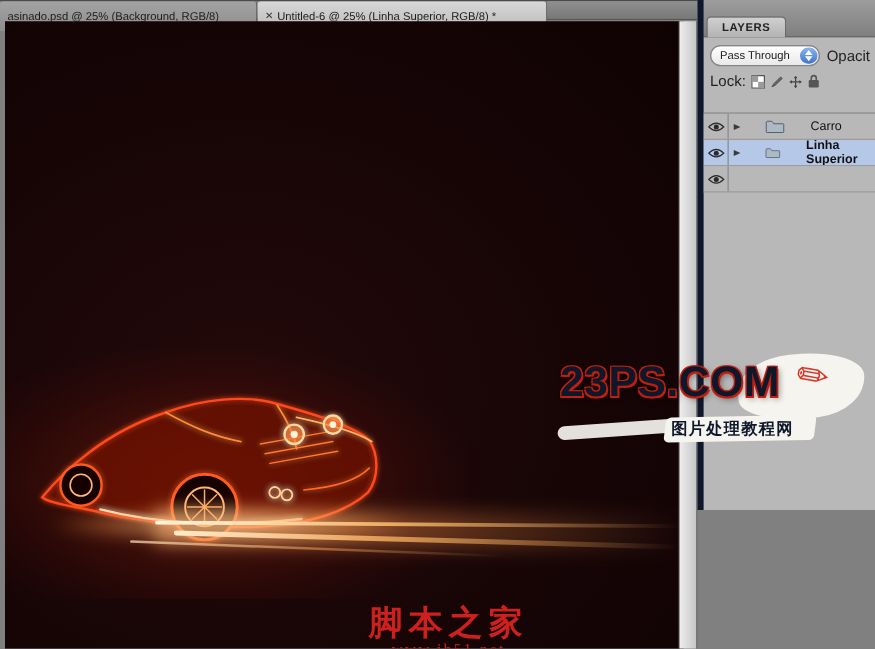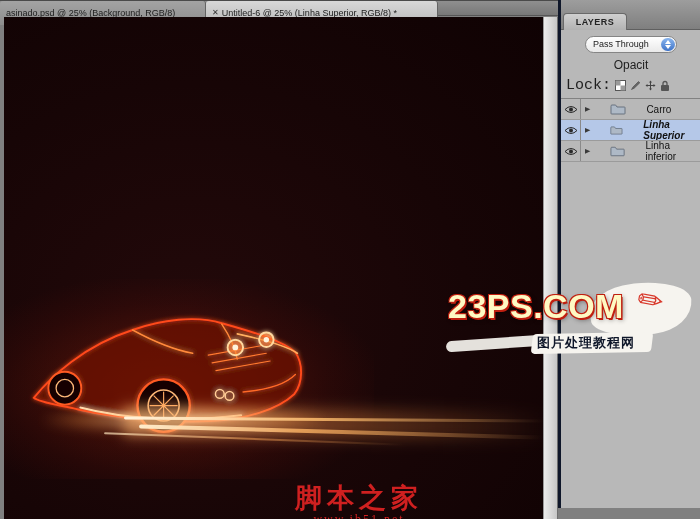--- a/index.html
+++ b/index.html
@@ -50,71 +50,71 @@
 
   
   .watermark { position:absolute; left:440px; top:283px; width:258px; height:85px; z-index:60; }
   .splash-a { position:absolute; left:150px; top:0; width:102px; height:52px; background:#f6f4ef;
               border-radius:46% 58% 42% 60% / 55% 45% 62% 40%; transform:rotate(-6deg); }
   .splash-b { position:absolute; left:92px; top:50px; width:120px; height:20px; background:#f6f4ef;
               border-radius:4px; transform:skewX(-8deg) rotate(-1deg); }
   .splash-c { position:absolute; left:6px; top:55px; width:98px; height:11px; background:rgba(246,244,239,0.92);
               border-radius:8px; transform:rotate(-4deg); }
   .wm-brand { position:absolute; left:8px; top:4px; font-size:34px; font-weight:bold; letter-spacing:0.5px;
-              color:#fef9c3;
+              color:#0f172a;
               text-shadow:1.5px 1.5px 0 #c01f10, -1px -1px 0 #c01f10, 1px -1px 0 #c01f10,
                           -1px 1px 0 #c01f10, 2px 2px 5px rgba(0,0,0,0.45); }
   .wm-pencil { position:absolute; left:198px; top:0px; font-size:30px; color:#d8372a;
                transform:rotate(-35deg); }
   .wm-caption { position:absolute; left:97px; top:51px; font-size:13px; font-weight:bold;
                 color:#0f172a; letter-spacing:1px; }
 
   
   .scroll-strip { position:absolute; left:543px; top:17px; width:15px; height:502px;
                   background:linear-gradient(to right,#ececec,#c6c6c6);
                   border-left:1px solid #9a9a9a; border-right:1px solid #6f6f6f; }
 
   
-  .panel { position:absolute; left:558px; top:0; width:142px; height:508px; background:#8f8f8f;
-           border-left:3px solid #0f172a; }
+  .panel { position:absolute; left:558px; top:0; width:142px; height:408px; background:#8f8f8f;
+           border-left:5px solid #0f172a; }
   .panel-header { position:relative; height:30px;
                   background:linear-gradient(#9d9d9d,#7f7f7f); border-bottom:1px solid #5f5f5f; }
   .layers-tab { position:absolute; left:2px; top:13px; width:64px; height:17px;
                 background:linear-gradient(#d0d0d0,#b2b2b2); border:1px solid #696969; border-bottom:none;
                 border-radius:4px 4px 0 0; font-size:9px; font-weight:bold; color:#222;
                 text-align:center; line-height:16px; letter-spacing:0.5px; }
   .panel-body { position:absolute; top:30px; left:0; width:100%; bottom:0; background:#b8b8b8; }
 
-  .blend-row { display:flex; align-items:center; gap:5px; padding:6px 4px 4px 5px;flex-direction:column; }
+  .blend-row { display:flex; align-items:center; gap:5px; padding:6px 4px 4px 5px; }
   .blend-select { position:relative; width:92px; height:17px; border:1px solid #858585; border-radius:9px;
                   background:linear-gradient(#ffffff,#e9e9e9); font-size:9px; color:#1a1a1a;
                   line-height:15px; padding-left:7px; }
   .stepper { position:absolute; right:1px; top:1px; width:14px; height:13px; border-radius:7px;
              background:linear-gradient(#8ab6ef,#3f74c8); }
   .stepper i { position:absolute; left:4px; width:0; height:0;
                border-left:3px solid transparent; border-right:3px solid transparent; }
   .stepper .up { top:2px;  border-bottom:4px solid #fff; }
   .stepper .dn { bottom:2px; border-top:4px solid #fff; }
   .op-label { font-size:12px; color:#1f1f1f; }
 
-  .lock-row { display:flex; align-items:center; gap:4px; padding:1px 4px 4px 5px;
-              font-size:15px; color:#1f1f1f; border-bottom:1px solid #828282;font-family:Liberation Mono, monospace; }
+  .lock-row { display:flex; align-items:center; gap:4px; padding:1px 4px 18px 5px;
+              font-size:12px; color:#1f1f1f; border-bottom:1px solid #828282; }
   .lock-ic { display:inline-flex; align-items:center; }
 
   .layer-list { width:100%; }
   .layer-row { position:relative; height:21px; border-bottom:1px solid #9b9b9b;
                display:flex; align-items:stretch; background:#b8b8b8; }
   .layer-row.selected { background:#b5c8e8; }
   .layer-row.bg-row { height:31px; }
   .eye-cell { width:20px; border-right:1px solid #8a8a8a; display:flex;
               align-items:center; justify-content:center; flex:none; }
   .row-content { flex:1; display:flex; align-items:center; gap:20px; padding-left:4px;
                  font-size:10px; color:#111; overflow:hidden; }
   .tri { font-size:7px; color:#3a3a3a; transform:scaleY(0.9); }
-  .layer-row.selected .lname { font-weight:bold;font-style:italic; }
+  .layer-row.selected .lname { font-weight:bold; }
   .bg-thumb { width:34px; height:25px; background:#1b0708; border:1px solid #565656; flex:none; }
   .lname.italic { font-style:italic; }
 </style>
 </head>
 <body>
 
 <div class="app">
 
   <div class="tab-bar">
     <div class="doc-tab inactive">
@@ -254,27 +254,20 @@
           </div>
         </div>
 
         <div class="layer-row">
           <div class="eye-cell">
             <svg width="14" height="9" viewBox="0 0 14 9">
               <path d="M1,4.5 Q7,-1.5 13,4.5 Q7,10.5 1,4.5 Z" fill="none" stroke="#2a2a2a"></path>
               <circle cx="7" cy="4.5" r="2" fill="#2a2a2a"></circle>
             </svg>
           </div>
-          <div class="row-content">
-            <span class="tri">▶</span>
-            <svg width="16" height="11" viewBox="0 0 16 11">
-              <path d="M1,2.5 L1,9.5 Q1,10 1.7,10 L14.3,10 Q15,10 15,9.5 L15,3.5 Q15,3 14.3,3 L7,3 L6,1.5 Q5.8,1 5.2,1 L1.8,1 Q1,1 1,2.5 Z" fill="#aeb9c6" stroke="#55606e" stroke-width="0.8"></path>
-            </svg>
-            <span class="lname">Linha inferior</span>
-          </div>
         </div>
 
 
       </div>
     </div>
   </div>
 
   <div class="watermark">
     <div class="splash-a"></div>
     <div class="splash-c"></div>

